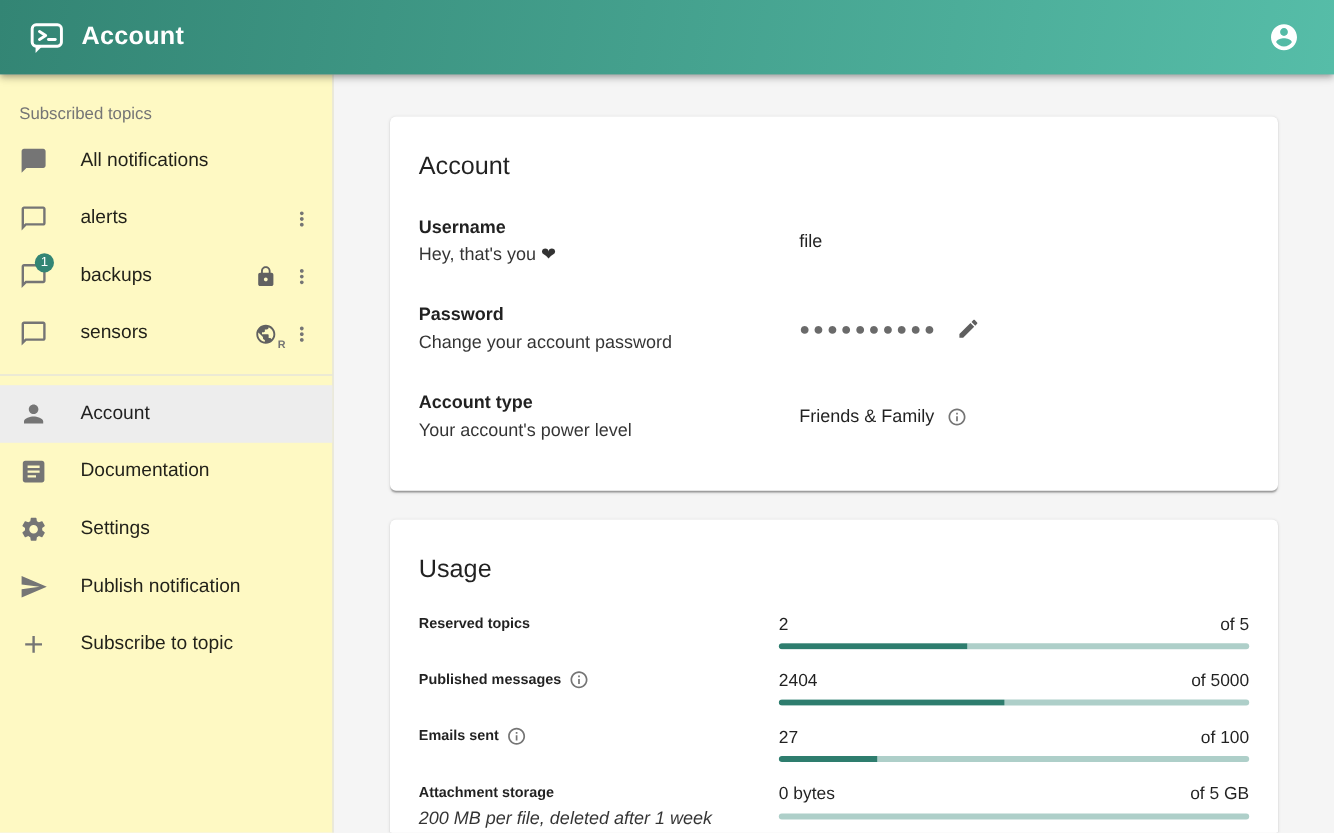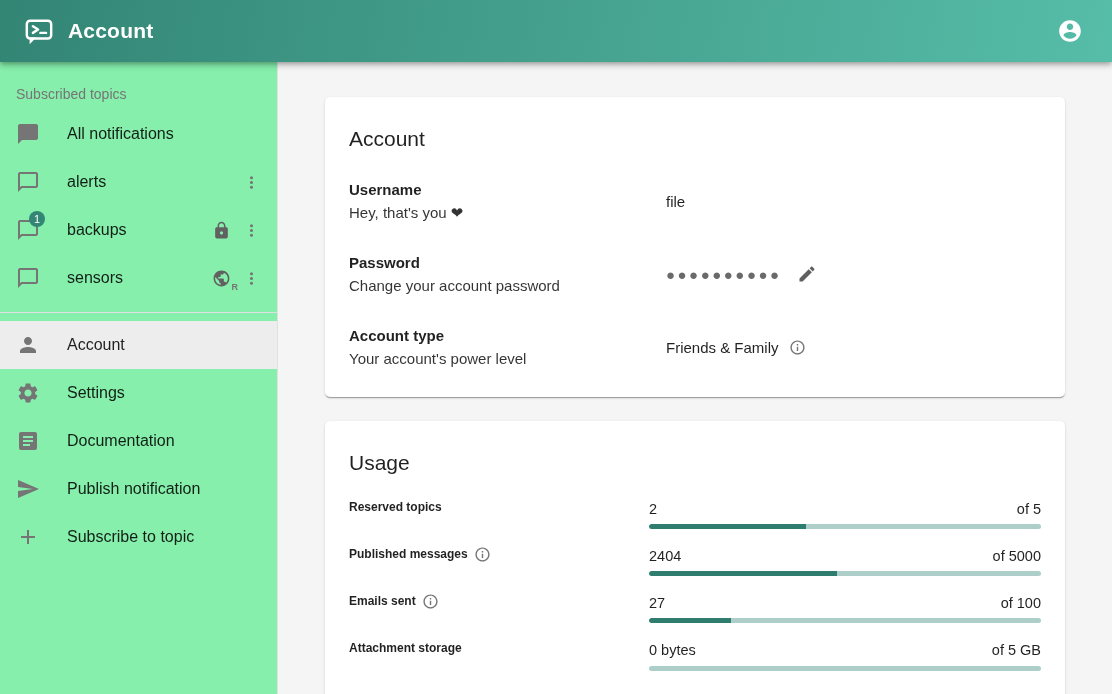--- a/index.html
+++ b/index.html
@@ -13,21 +13,21 @@
     box-shadow:0 2px 4px -1px rgba(0,0,0,.2),0 4px 5px 0 rgba(0,0,0,.14),0 1px 10px 0 rgba(0,0,0,.12); }
   .appbar .logo { width:30px; height:30px; flex:0 0 auto; }
   .appbar .title { color:#fff; font-size:21px; font-weight:700; margin-left:14px; letter-spacing:.2px; }
   .appbar .spacer { flex:1; }
   .avatar-btn { width:40px; height:40px; border:none; background:transparent; cursor:pointer;
     display:flex; align-items:center; justify-content:center; border-radius:50%; }
   .avatar-btn svg { width:26px; height:26px; fill:#fff; }
 
   
   .shell { display:flex; height:632px; }
-  .sidebar { width:278px; flex:0 0 auto; background:#86efac; border-right:1px solid #e0e0e0; }
+  .sidebar { width:278px; flex:0 0 auto; background:#fef9c3; border-right:1px solid #e0e0e0; }
   .main { flex:1; overflow:hidden; padding-top:35px; }
 
   
   .subheader { padding:16px 16px 0; height:48px; display:flex; align-items:center;
     color:#757575; font-size:14px; font-weight:500; }
   .row { height:48px; display:flex; align-items:center; padding:0 12px 0 16px; cursor:pointer;gap:16px; }
   .row.selected { background:#ededed; }
   .row .licon { width:24px; height:24px; margin-right:11px; position:relative; flex:0 0 auto; }
   .row .licon svg { width:24px; height:24px; fill:#757575; }
   .row .label { font-size:16px; color:rgba(0,0,0,.87); white-space:nowrap; }
@@ -45,21 +45,21 @@
   .navlist { padding-top:8px; }
 
   
   .card { width:740px; margin:0 auto 24px; background:#fff; border-radius:5px;
     box-shadow:0 2px 1px -1px rgba(0,0,0,.2),0 1px 1px 0 rgba(0,0,0,.14),0 1px 3px 0 rgba(0,0,0,.12);
     padding:24px 24px 20px; }
   .card h2 { font-size:21px; font-weight:400; color:rgba(0,0,0,.87); margin:6px 0 24px; }
 
   .acc-row { display:grid; grid-template-columns:303px 1fr; align-items:center;
     min-height:52px; margin-bottom:21px;gap:14px; }
-  .acc-row:last-child { margin-bottom:4px; }
+  .acc-row:last-child { margin-bottom:16px; }
   .acc-label { font-size:15px; font-weight:700; line-height:1.55; }
   .acc-sub { font-size:15px; line-height:1.55; color:rgba(0,0,0,.8); }
   .acc-value { font-size:15px; display:flex; align-items:center; gap:10px; }
   .dots { font-size:15px; letter-spacing:2.5px; color:#6a6a6a; line-height:1; }
   .icon-btn { width:30px; height:30px; border:none; background:transparent; cursor:pointer;
     display:flex; align-items:center; justify-content:center; border-radius:50%; }
   .icon-btn svg { width:20px; height:20px; fill:#5f5f5f; }
   .info-ic svg { width:17px; height:17px; fill:#757575; display:block; }
 
   .meter-row { display:grid; grid-template-columns:300px 1fr; align-items:start; margin-bottom:17px; }
@@ -210,30 +210,30 @@
       <div class="row selected">
         <span class="licon">
           <svg viewBox="0 0 24 24">
               <use href="#i-person"></use>
             </svg></span>
         <span class="label">Account</span>
       </div>
       <div class="row">
         <span class="licon">
           <svg viewBox="0 0 24 24">
+              <use href="#i-article"></use>
+            </svg></span>
+        <span class="label">Documentation</span>
+      </div>
+      <div class="row">
+        <span class="licon">
+          <svg viewBox="0 0 24 24">
               <use href="#i-gear"></use>
             </svg></span>
         <span class="label">Settings</span>
-      </div>
-      <div class="row">
-        <span class="licon">
-          <svg viewBox="0 0 24 24">
-              <use href="#i-article"></use>
-            </svg></span>
-        <span class="label">Documentation</span>
       </div>
       <div class="row">
         <span class="licon">
           <svg viewBox="0 0 24 24">
               <use href="#i-send"></use>
             </svg></span>
         <span class="label">Publish notification</span>
       </div>
       <div class="row">
         <span class="licon">
@@ -341,20 +341,21 @@
           </div>
           <div class="track">
             <div class="fill" style="width: 21%;"></div>
           </div>
         </div>
       </div>
 
       <div class="meter-row">
         <div>
           <div class="meter-label">Attachment storage</div>
+          <div class="meter-sub">200 MB per file, deleted after 1 week</div>
         </div>
         <div class="meter-right">
           <div class="meter-nums">
             <span>0 bytes</span>
             <span>of 5 GB</span>
           </div>
           <div class="track">
             <div class="fill" style="width: 0%;"></div>
           </div>
         </div>

